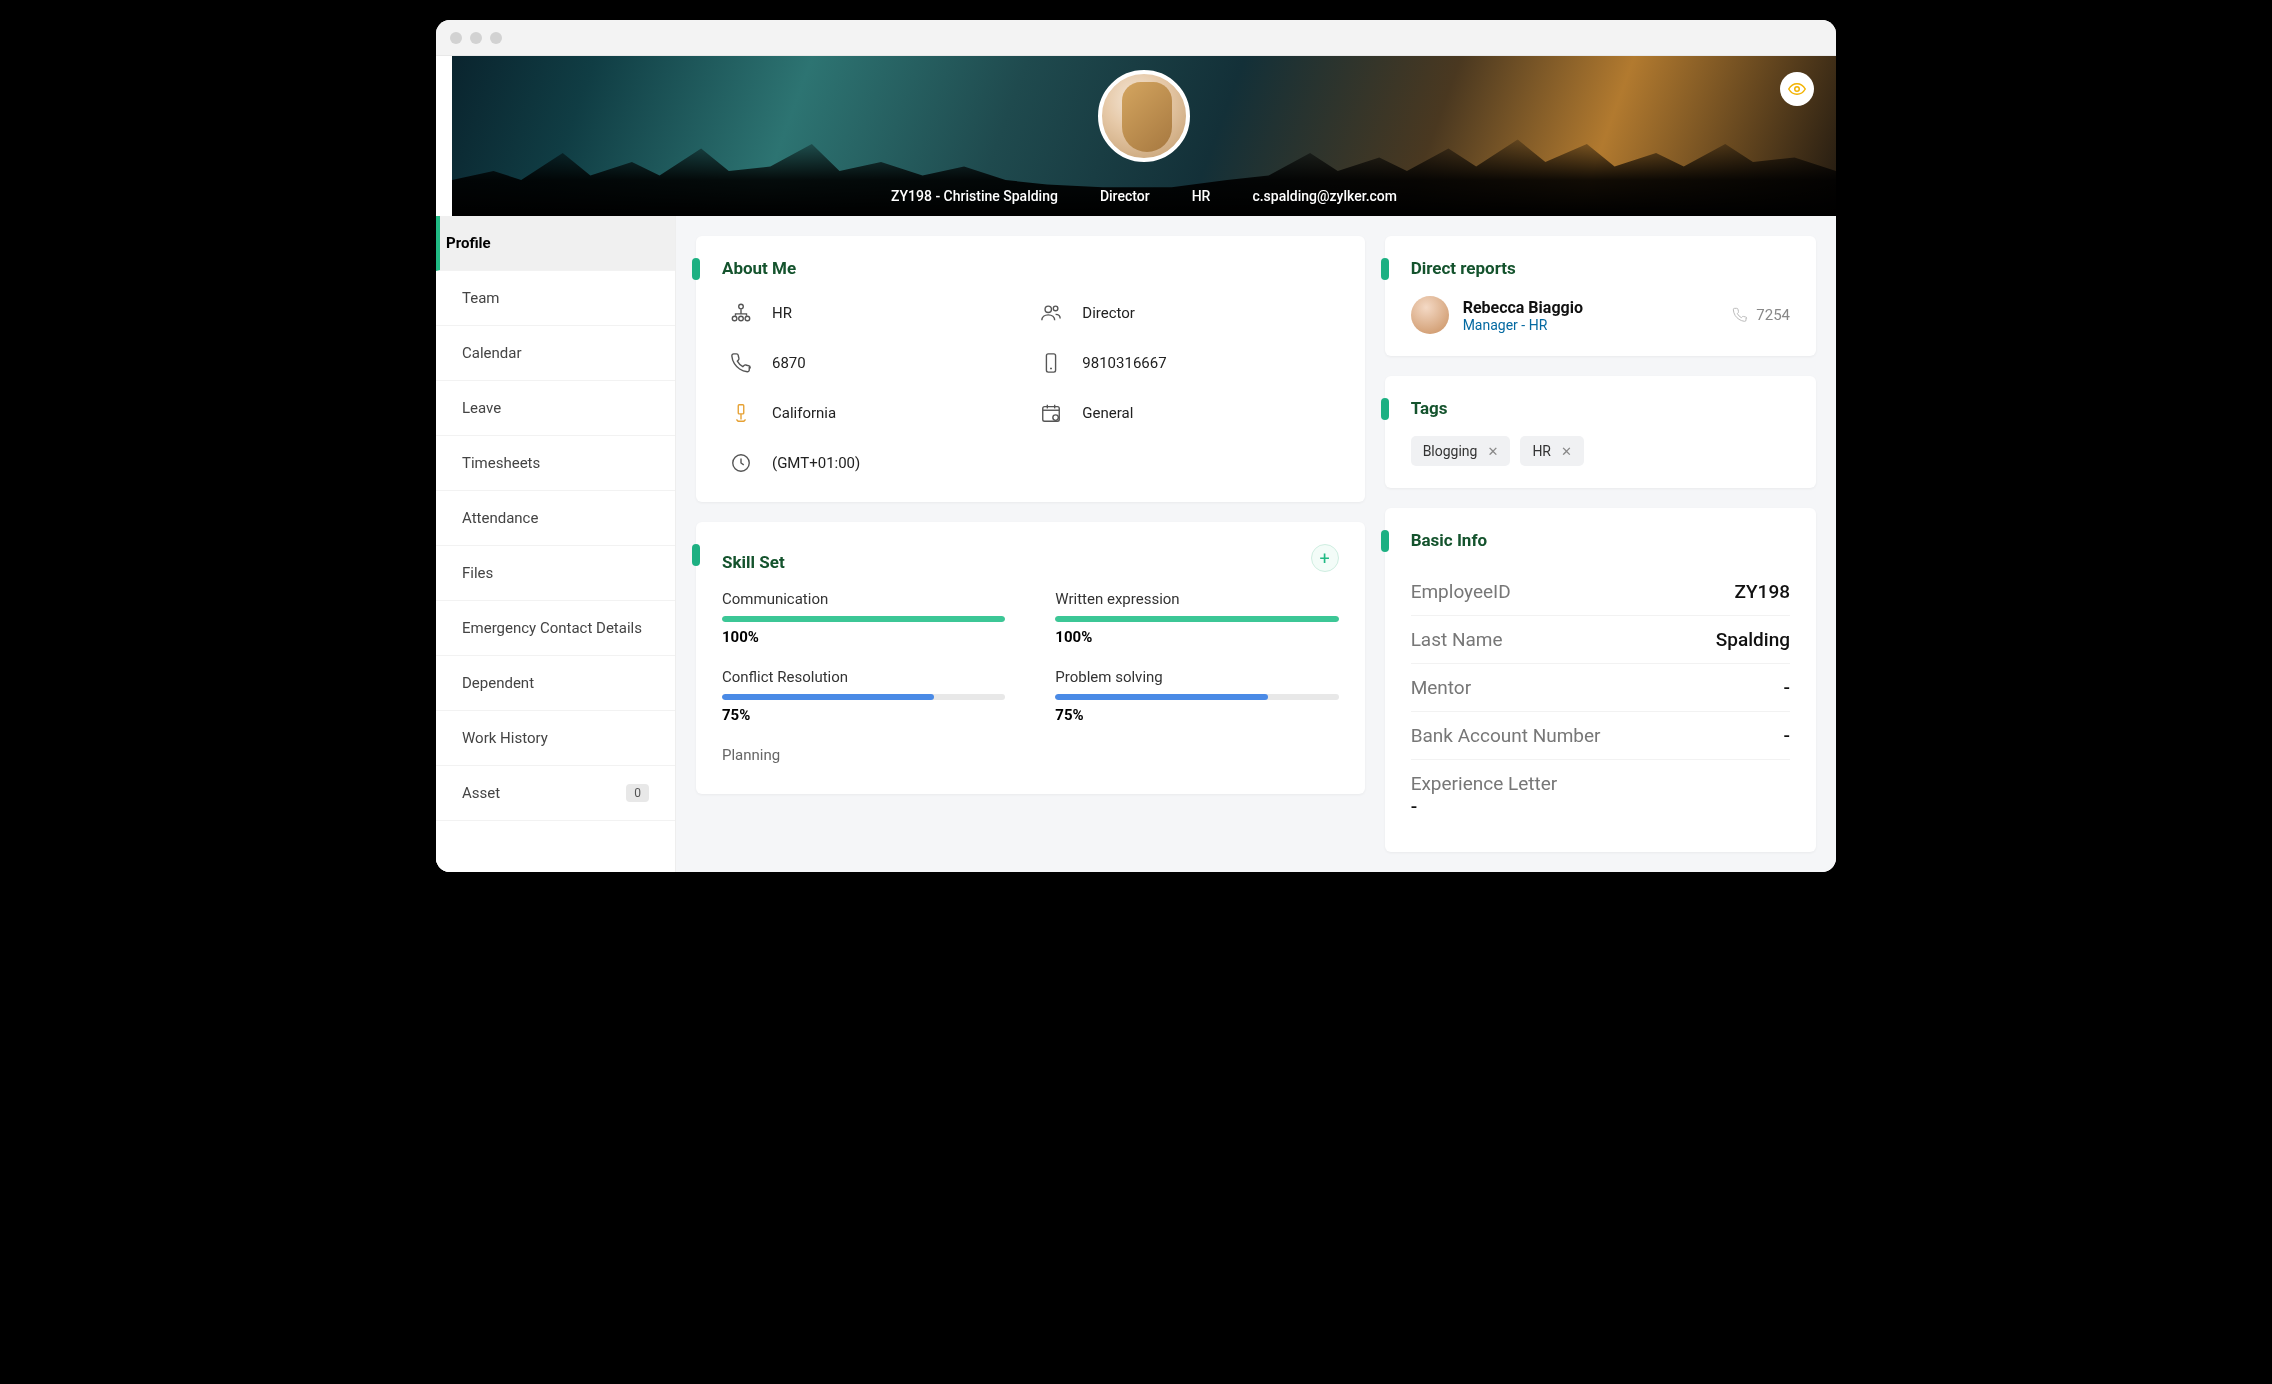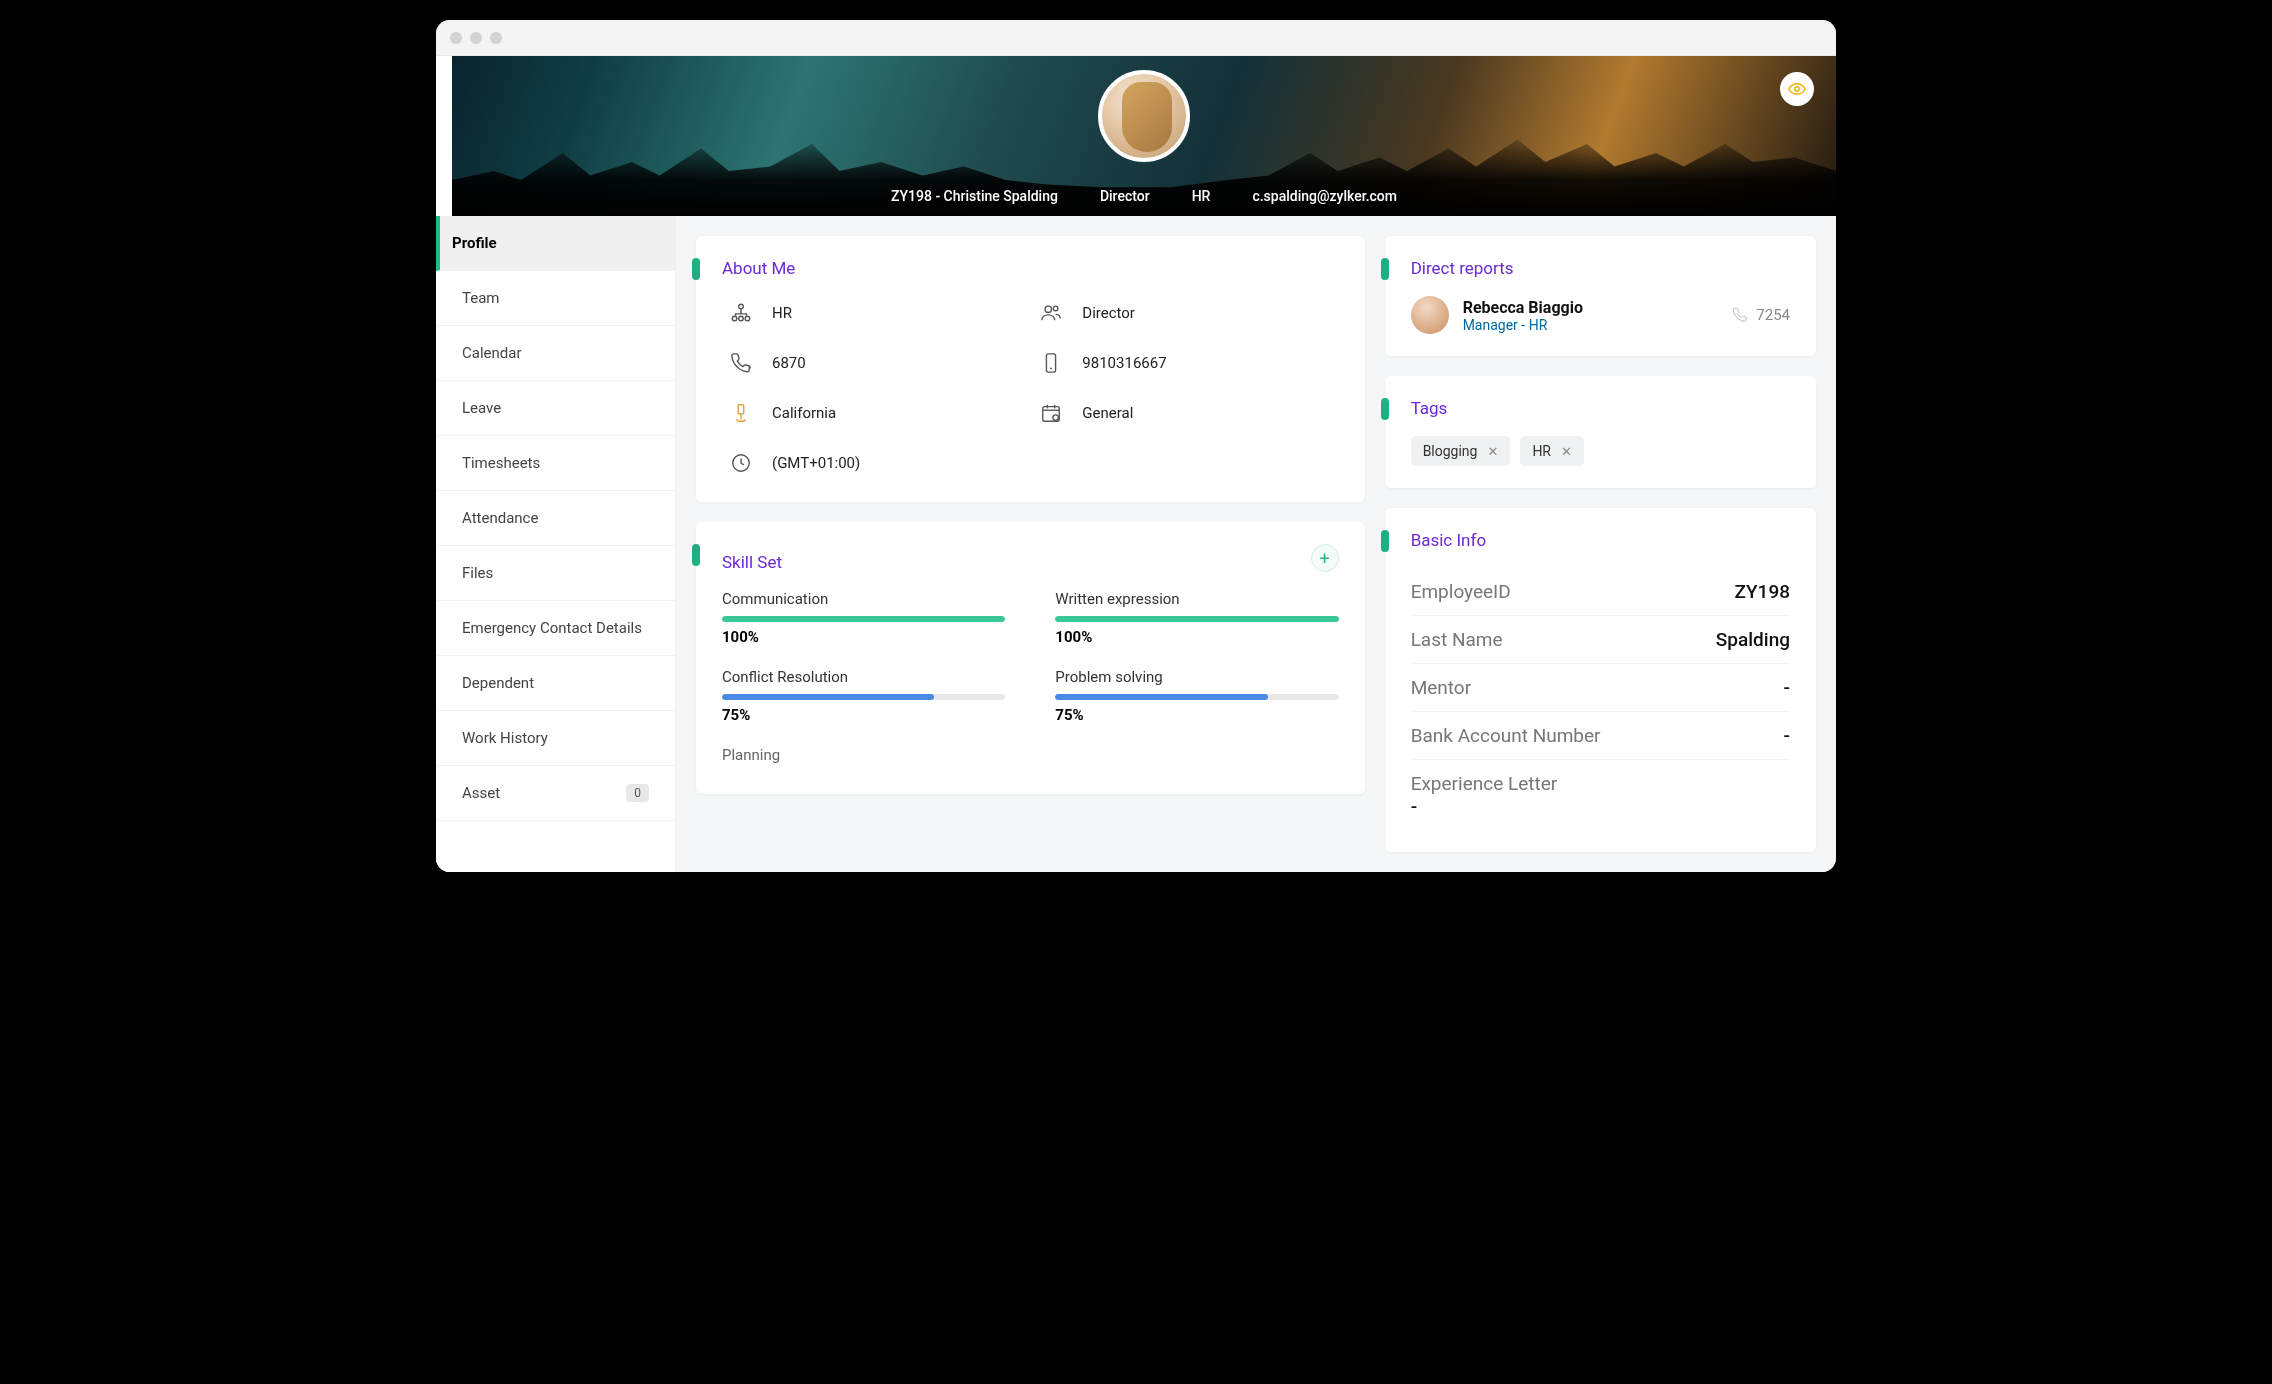--- a/index.html
+++ b/index.html
@@ -18,30 +18,30 @@
   .avatar::after{ content:''; position:absolute; top:8px; left:20px; width:50px; height:70px; background: linear-gradient(135deg, #d4a55f 0%, #a67840 100%); border-radius: 30px 30px 40px 40px;}
   .hero-info { position:absolute; bottom:12px; left:0; right:0; display:flex; justify-content:center; gap:42px; color:#fff; font-size:14px; font-weight:500;}
   .eye-btn { position:absolute; top:16px; right:22px; width:34px; height:34px; background:#fff; border-radius:50%; display:flex; align-items:center; justify-content:center; color:#f2b200; cursor:pointer;}
   
   
   .content { display:flex; background:#f5f6f8; min-height:630px; }
   
   
   .sidebar { width:240px; background:#fff; display:flex; flex-direction:column; border-right:1px solid #eee;}
   .side-item { padding:18px 26px; font-size:15px; color:#444; cursor:pointer; border-bottom:1px solid #f2f2f2; display:flex; align-items:center; justify-content:space-between;}
-  .side-item.active { background:#f0f0f0; font-weight:700; color:#000; border-left:4px solid #21ba84; padding-left:12px; }
+  .side-item.active { background:#f0f0f0; font-weight:700; color:#000; border-left:4px solid #21ba84; padding-left:6px; }
   .side-badge { background:#e8e8e8; color:#555; font-size:12px; padding:2px 8px; border-radius:4px;}
   
   
   .main { flex:1; padding:20px; display:flex; gap:20px; overflow:hidden;}
   .col-left { flex:1.55; display:flex; flex-direction:column; gap:20px;}
   .col-right { flex:1; display:flex; flex-direction:column; gap:20px;}
   
   .card { background:#fff; border-radius:6px; box-shadow:0 1px 3px rgba(0,0,0,0.05); position:relative; padding:22px 26px;}
-  .card-title { font-size:17px; font-weight:400; color:#6d28d9; margin-bottom:18px; position:relative;}
+  .card-title { font-size:17px; font-weight:700; color:#14532d; margin-bottom:18px; position:relative;}
   .card::before { content:''; position:absolute; left:-4px; top:22px; width:8px; height:22px; background:#1db082; border-radius:4px;}
   
   
   .about-grid { display:grid; grid-template-columns:1fr 1fr; gap:28px 20px; padding:6px 8px;}
   .about-item { display:flex; align-items:center; gap:20px; color:#222; font-size:15px;}
   .about-icon { width:22px; height:22px; flex-shrink:0; color:#666; display:flex; align-items:center; justify-content:center;}
   .about-icon svg { width:22px; height:22px; stroke:#555; stroke-width:1.5; fill:none;}
   .about-icon.loc svg { stroke:#e6a134; }
   
   

